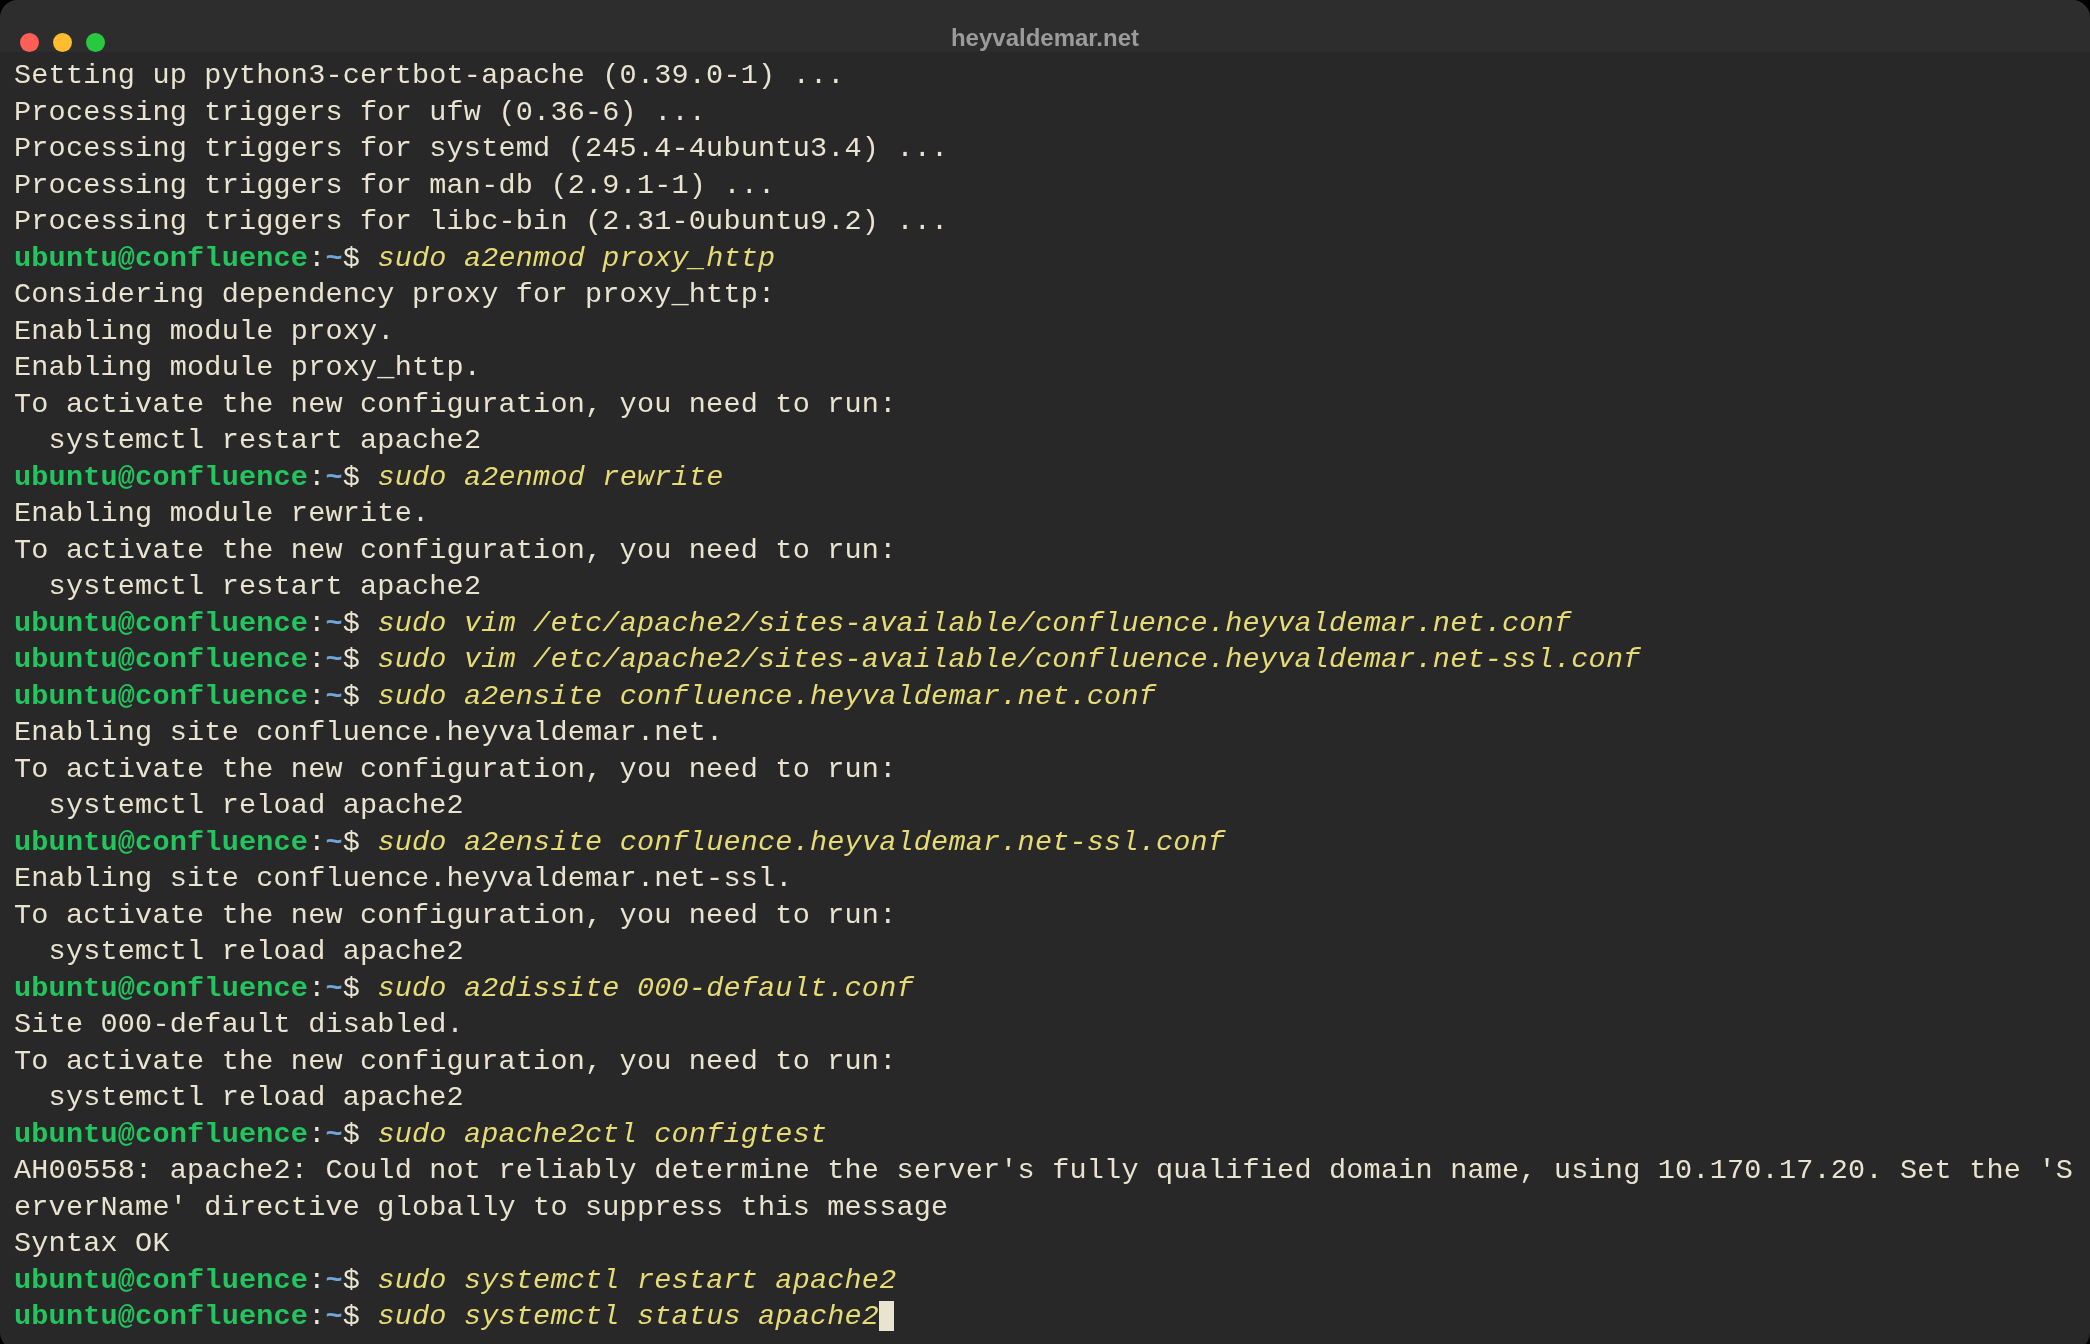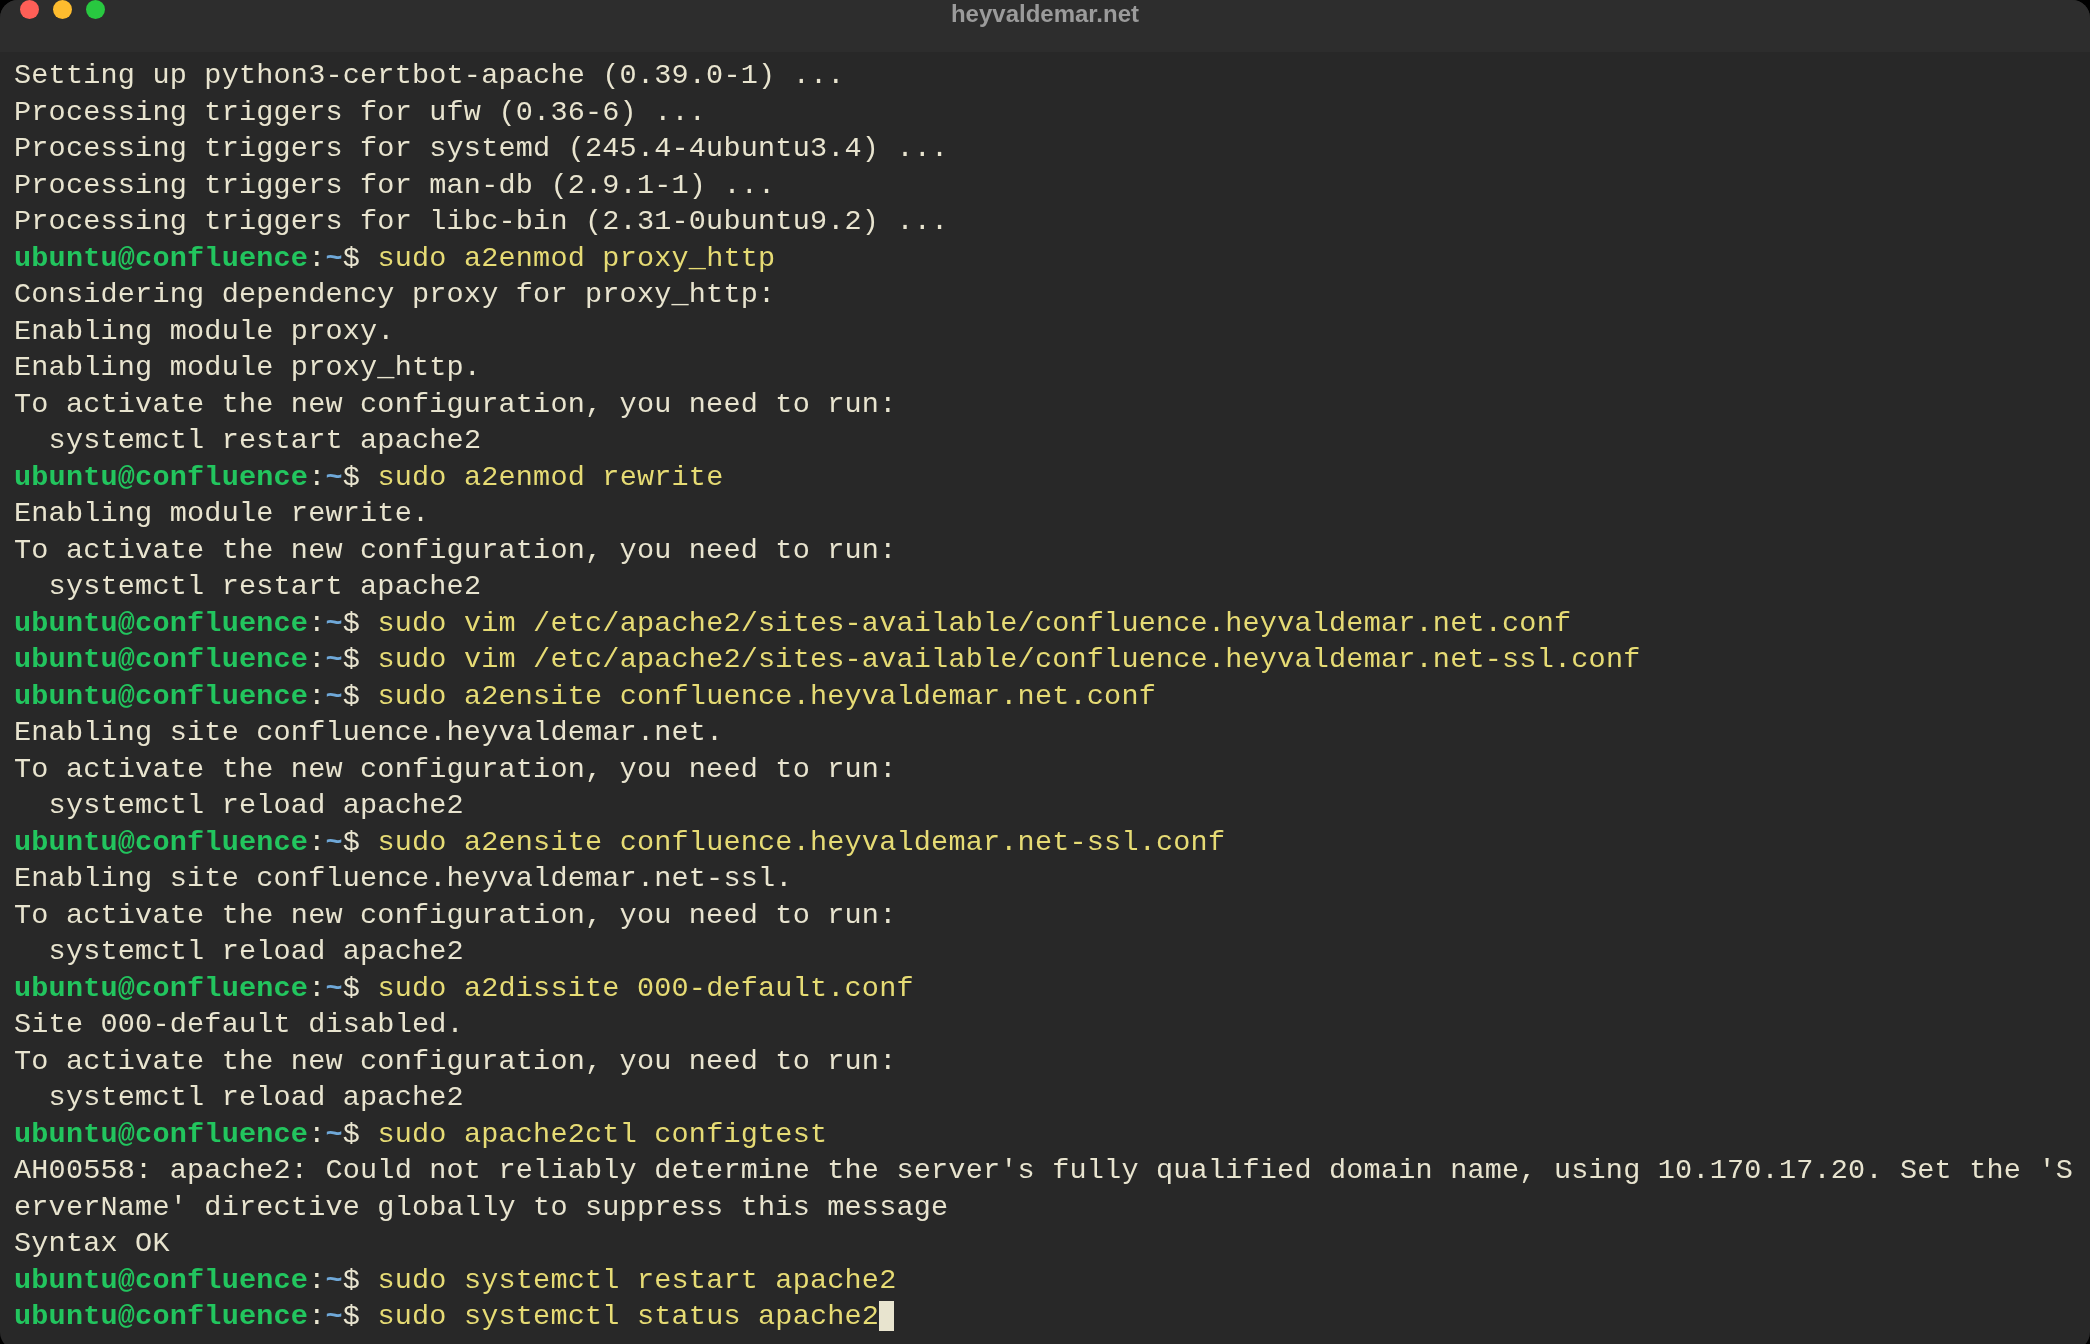--- a/index.html
+++ b/index.html
@@ -13,21 +13,21 @@
   .window {
     width: 2090px;
     background: #282828;
     border-radius: 18px;
     overflow: hidden;
     box-shadow: 0 10px 40px rgba(0,0,0,0.6);
   }
   .titlebar {
     height: 52px;
     display: flex;
-    align-items: flex-start;
+    align-items: flex-end;
     padding: 0 20px;
     position: relative;
     background: #2d2d2d;
   }
   .dots {
     display: flex;
     gap: 14px;
     align-items: center;
   }
   .dot {
@@ -53,21 +53,21 @@
     font-size: 28.5px;
     line-height: 36.5px;
     letter-spacing: 0.2px;
     white-space: pre-wrap;
     word-break: break-all;
     color: #e8e4cf;
   }
   .prompt-user { color: #22c55e; font-weight: bold; }
   .prompt-sep  { color: #e8e4cf; }
   .prompt-path { color: #6fa8d8; font-weight: bold; }
-  .cmd         { color: #e6db74; }
+  .cmd         { color: #e6db74; font-style: italic; }
   .out         { color: #e8e4cf; margin-top: 40px; }
   .cursor {
     display: inline-block;
     width: 15px;
     height: 30px;
     background: #e8e4cf;
     vertical-align: text-bottom;
     margin-bottom: 2px;
   }
 </style>

